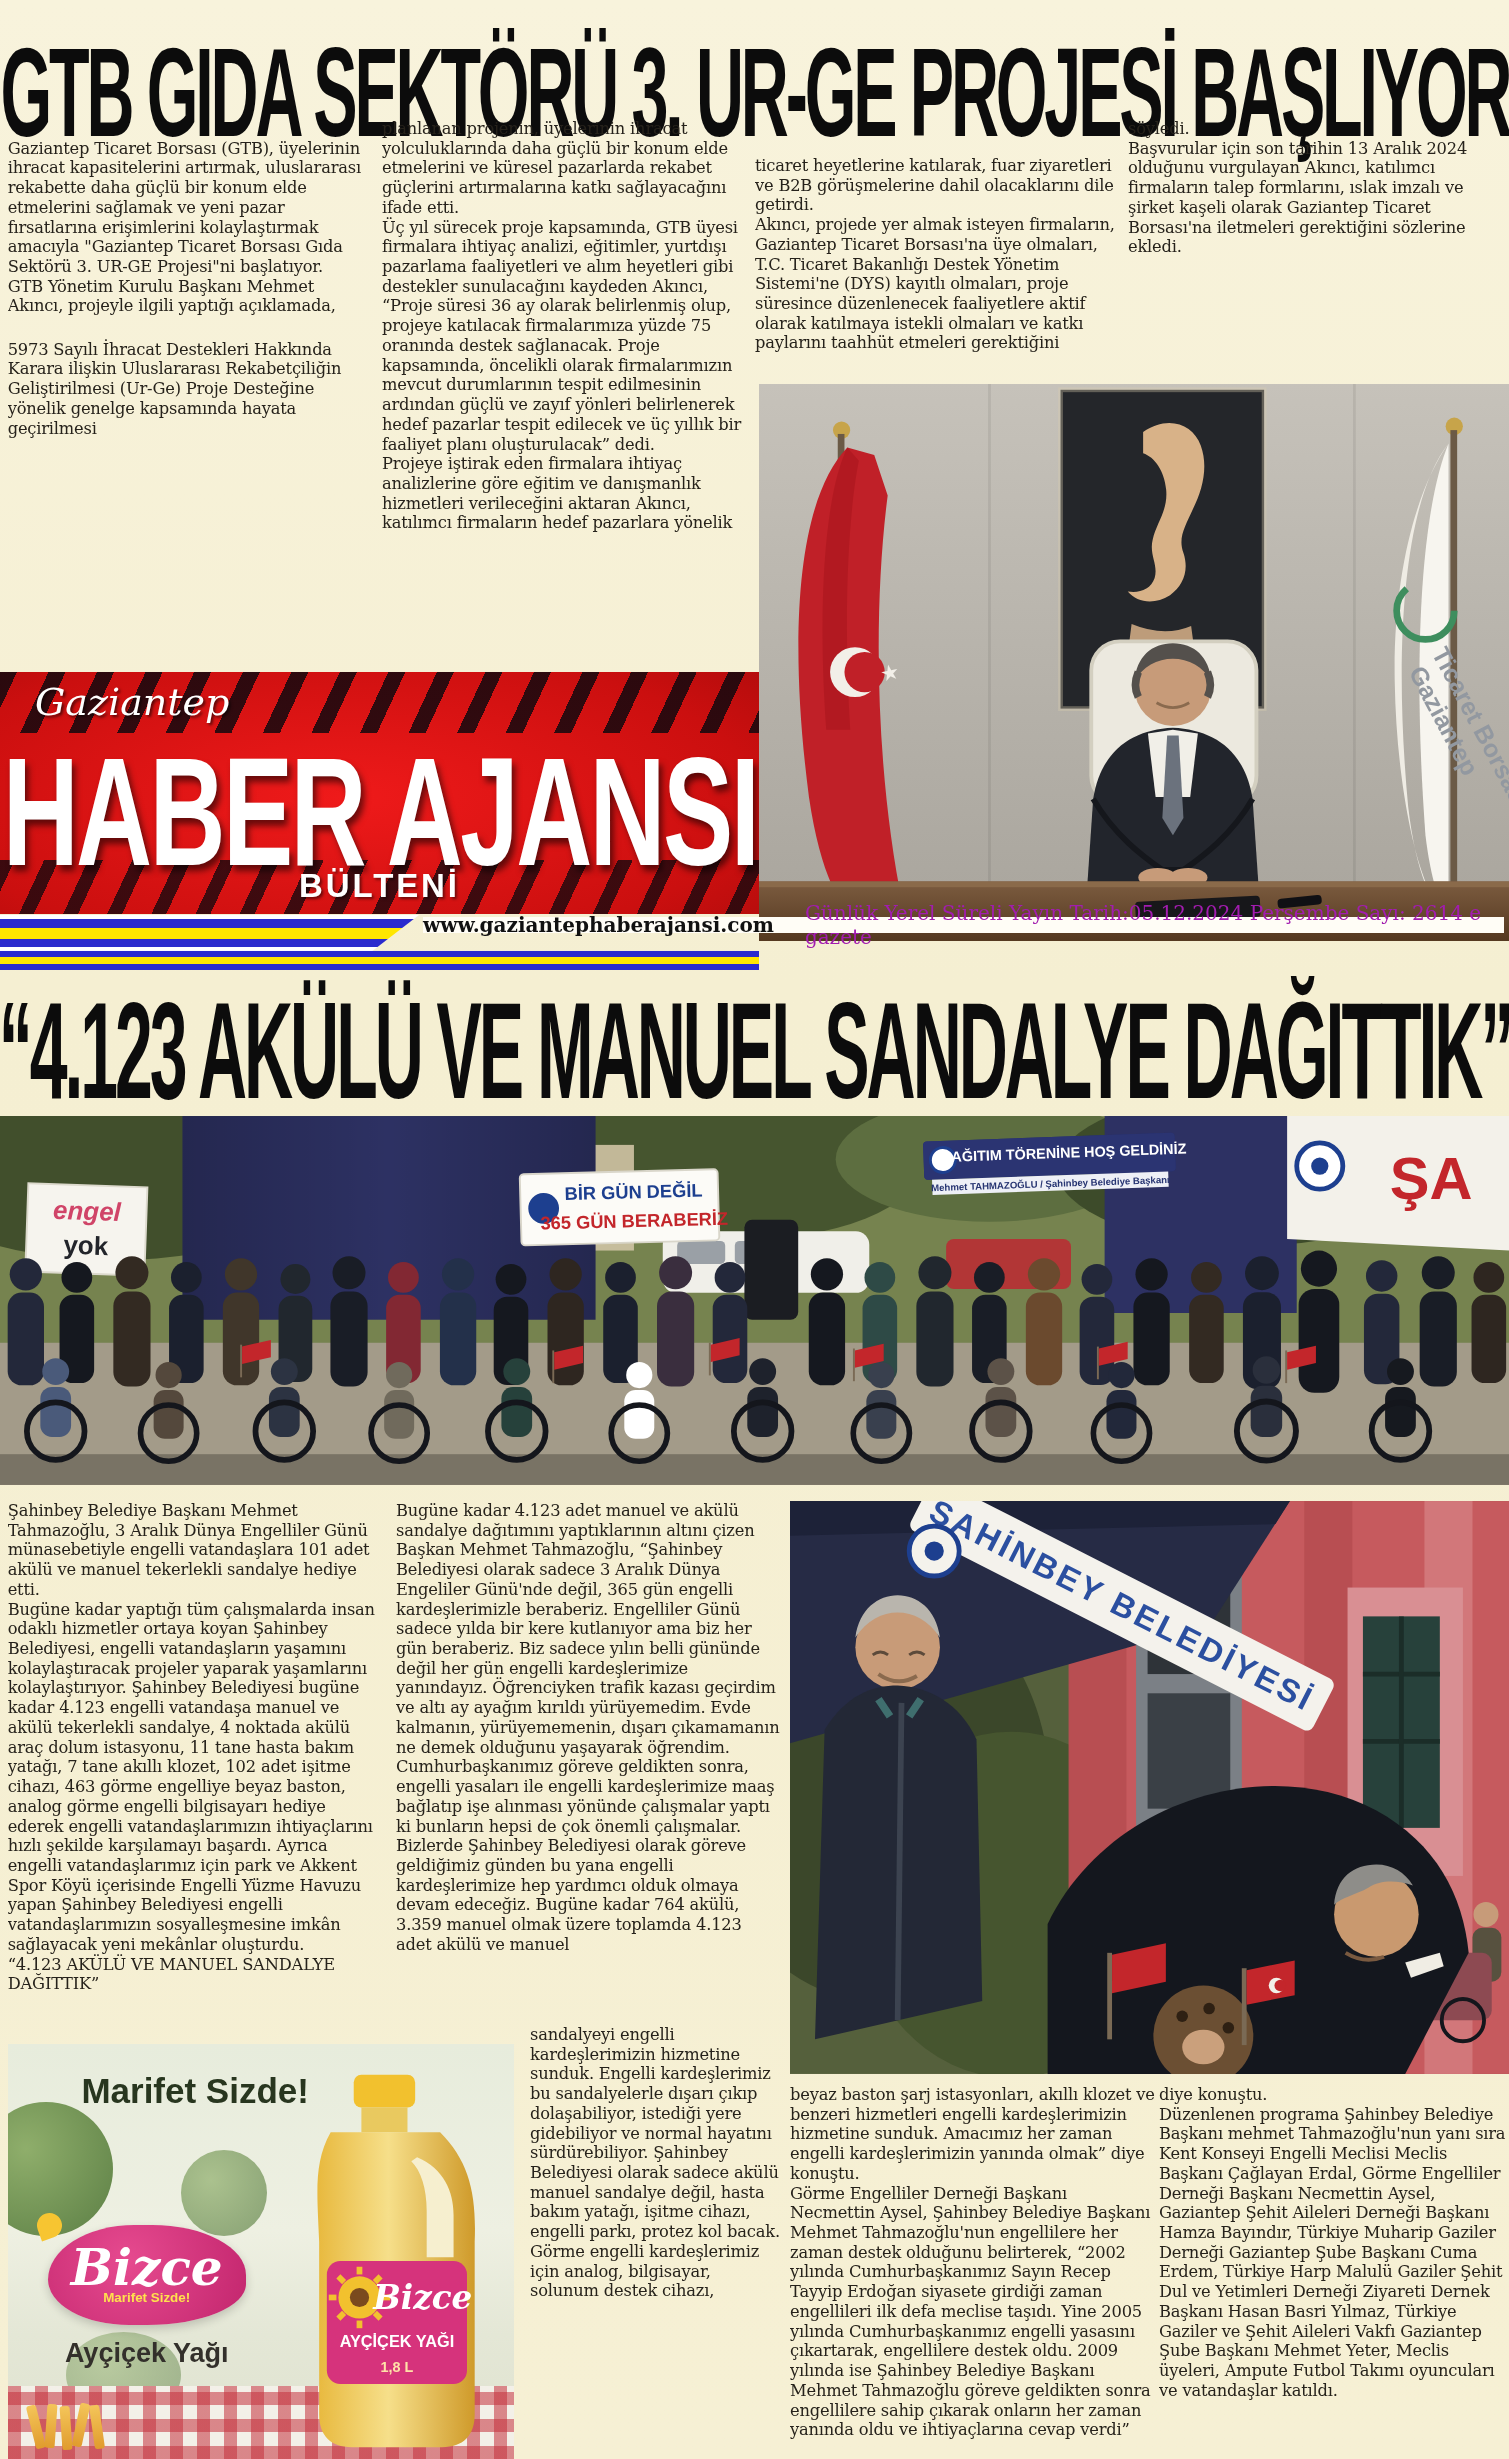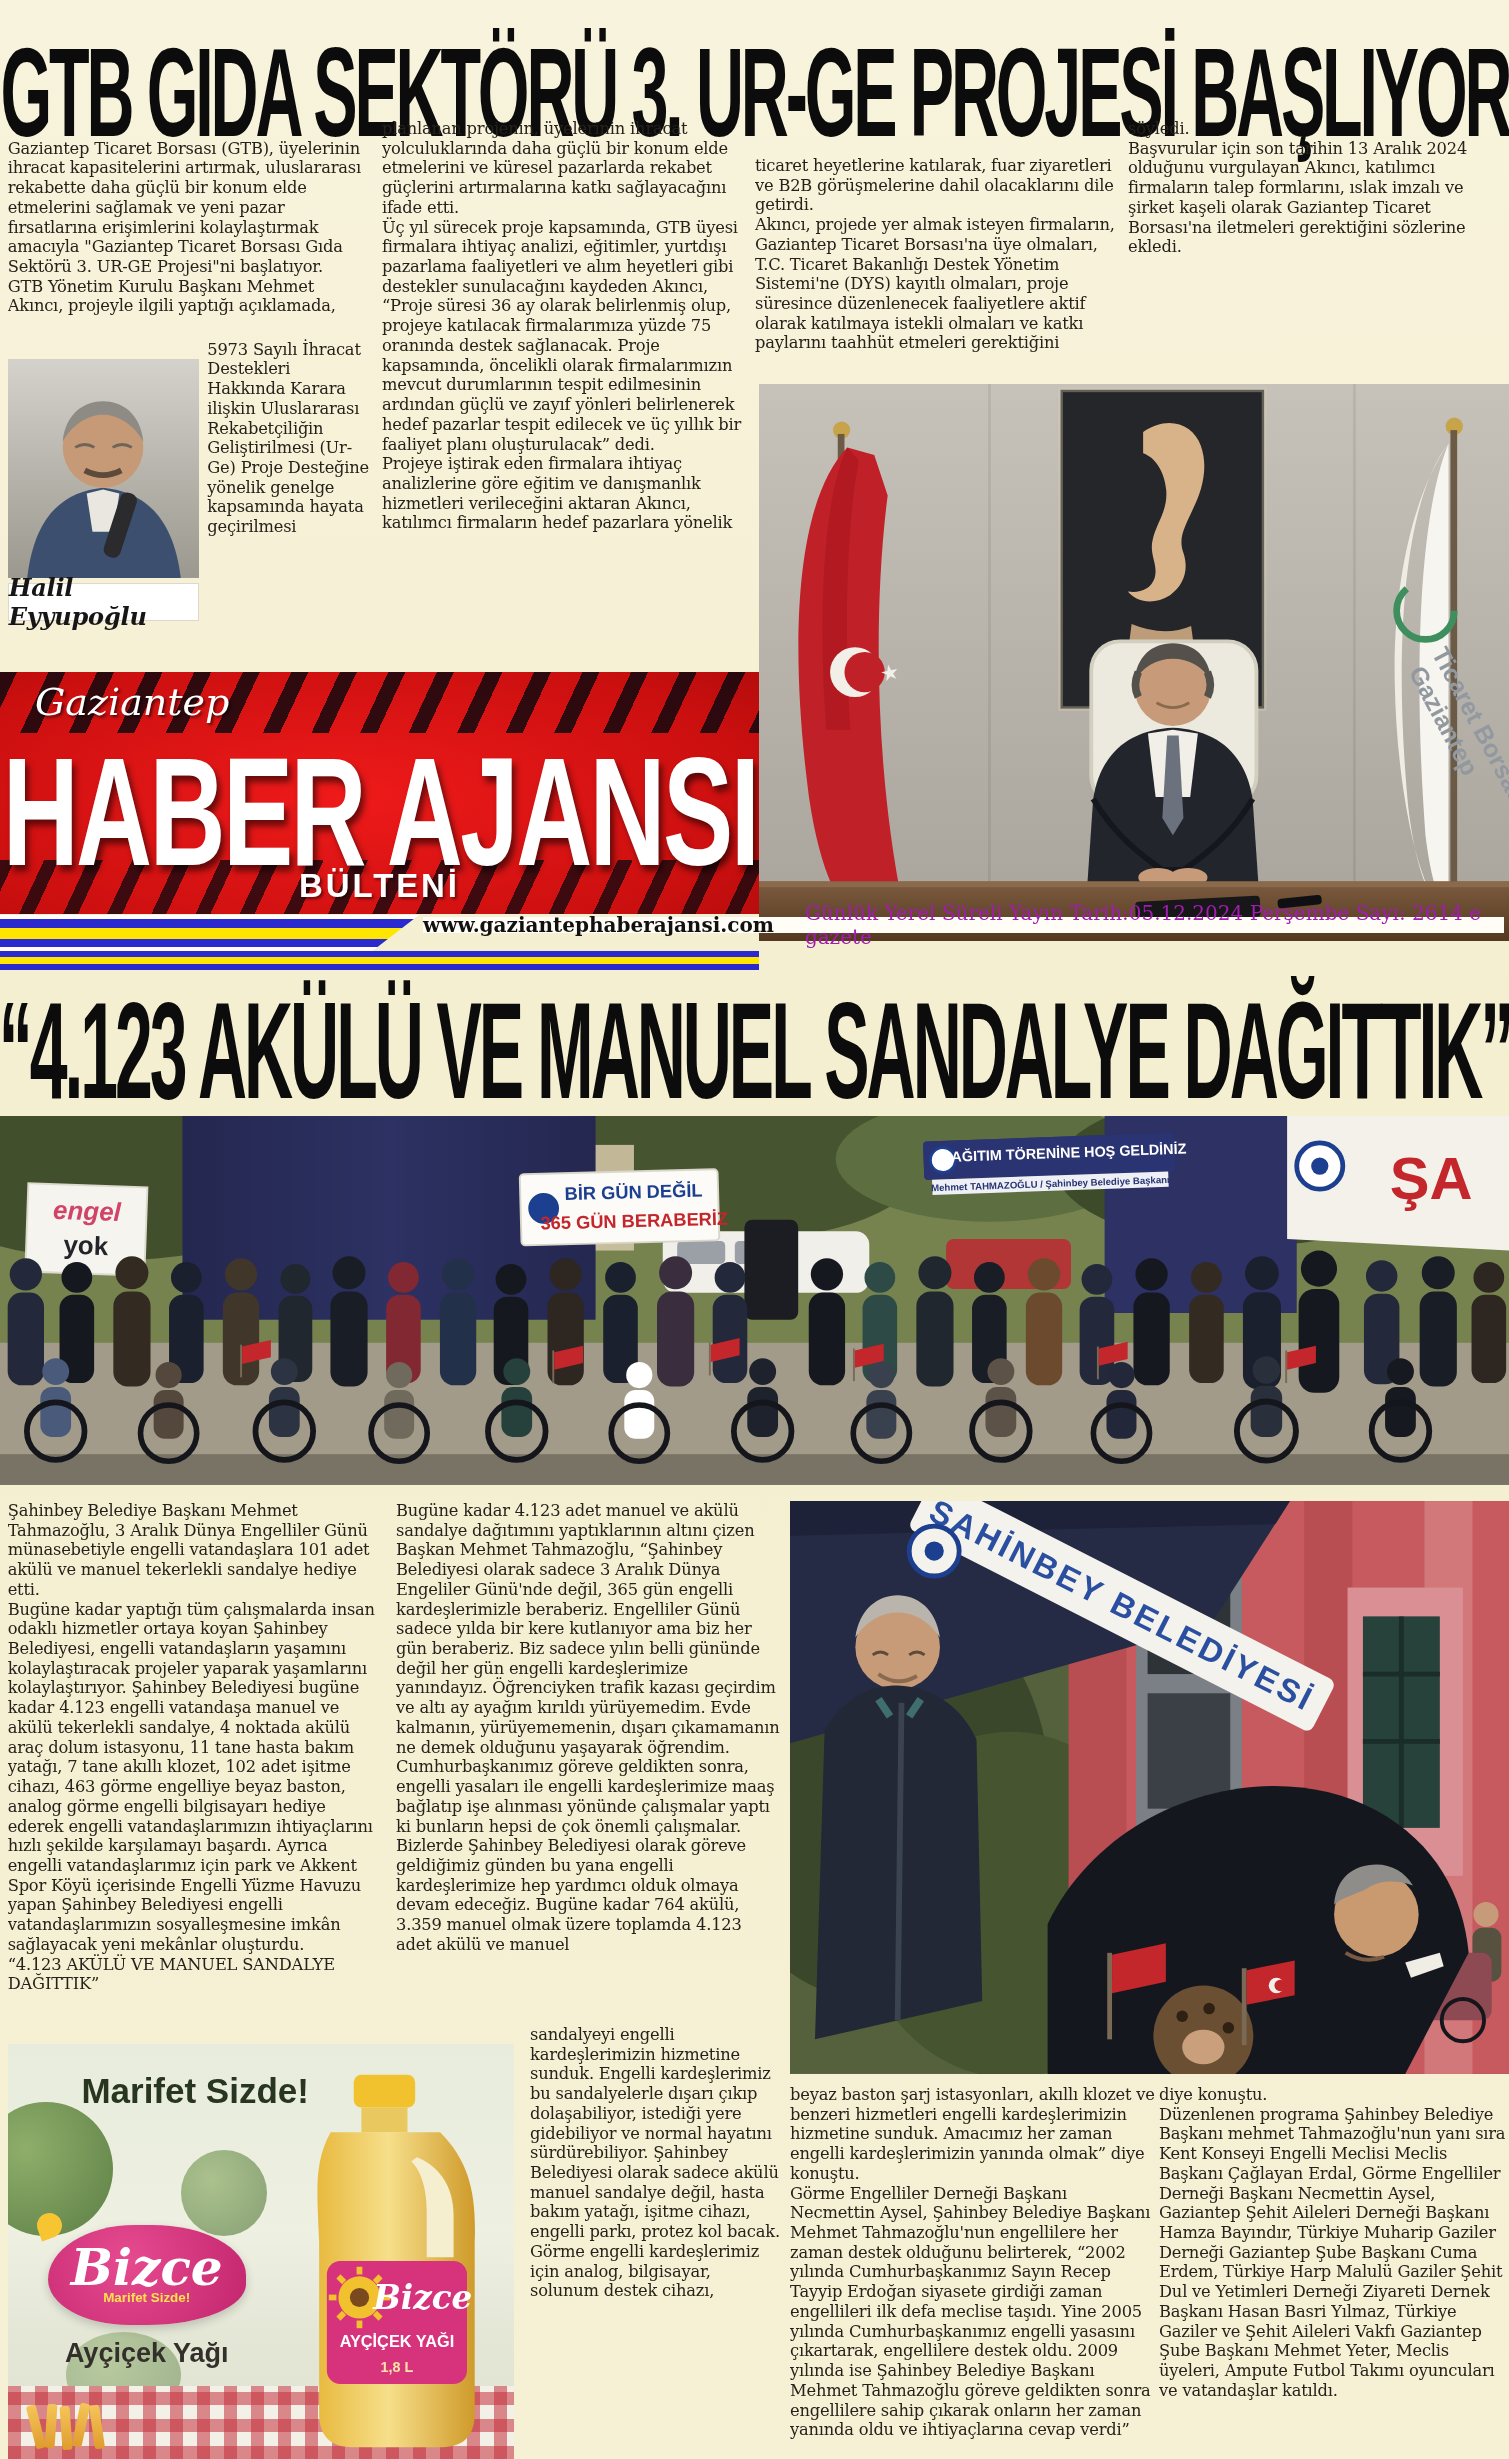--- a/index.html
+++ b/index.html
@@ -95,40 +95,20 @@
 <div class="page" data-name="newspaper-page">
 
   <div id="h1wrap" class="bigHeadWrap" data-name="top-headline-band">
     <div class="bigHead" data-name="top-headline">GTB GIDA SEKTÖRÜ 3. UR-GE PROJESİ BAŞLIYOR</div>
   </div>
 
   <div id="tcol1" class="coltext" data-name="top-article-column-1">
     <div class="lead" data-name="top-article-col1-text">Gaziantep Ticaret Borsası (GTB), üyelerinin ihracat kapasitelerini artırmak, uluslararası rekabette daha güçlü bir konum elde etmelerini sağlamak ve yeni pazar fırsatlarına erişimlerini kolaylaştırmak amacıyla "Gaziantep Ticaret Borsası Gıda Sektörü 3. UR-GE Projesi"ni başlatıyor.
 GTB Yönetim Kurulu Başkanı Mehmet Akıncı, projeyle ilgili yaptığı açıklamada,</div>
     <div class="photoRow" data-name="portrait-photo-row">
-      <div class="halilBox" data-name="portrait-photo-block">
-        <svg width="191" height="219" viewBox="0 0 199 228" data-name="speaker-portrait-photo">
-          <rect width="199" height="228" fill="#b9b6ae"></rect>
-          <rect width="199" height="228" fill="url(#halilbg)"></rect>
-          <defs>
-            <linearGradient id="halilbg" x1="0" y1="0" x2="0" y2="1">
-              <stop offset="0" stop-color="#d4d2cb"></stop>
-                <stop offset="1" stop-color="#9b988f"></stop>
-            </linearGradient>
-          </defs>
-          <path d="M20,228 C28,160 60,138 99,134 C140,138 172,162 180,228 Z" fill="#3d4f6e" data-name="suit-shape"></path>
-          <path d="M82,140 L99,136 L116,140 L110,180 L88,180 Z" fill="#e9e7df"></path>
-          <circle cx="99" cy="92" r="42" fill="#c69a76" data-name="face-shape"></circle>
-          <path d="M57,86 C60,56 80,44 99,44 C118,44 138,56 141,86 C130,66 112,58 99,58 C86,58 68,66 57,86 Z" fill="#8e8b84"></path>
-          <path d="M70,92 q10,-6 20,0 M109,92 q10,-6 20,0" stroke="#6e6459" stroke-width="3" fill="none"></path>
-          <path d="M80,116 q19,10 38,0" stroke="#5c4a3a" stroke-width="6" fill="none" data-name="mustache"></path>
-          <rect x="108" y="138" width="18" height="70" rx="8" transform="rotate(18 117 173)" fill="#2b2b2e" data-name="microphone-icon"></rect>
-        </svg>
-        <div class="halilCaption" data-name="portrait-caption">Halil Eyyupoğlu</div>
-      </div>
       <div class="sideText" data-name="top-article-col1-side-text">5973 Sayılı İhracat Destekleri Hakkında Karara ilişkin Uluslararası Rekabetçiliğin Geliştirilmesi (Ur-Ge) Proje Desteğine yönelik genelge kapsamında hayata geçirilmesi</div>
     </div>
   </div>
   <div id="tcol2" class="coltext" data-name="top-article-column-2">planlanan projenin, üyelerinin ihracat yolculuklarında daha güçlü bir konum elde etmelerini ve küresel pazarlarda rekabet güçlerini artırmalarına katkı sağlayacağını ifade etti.
 Üç yıl sürecek proje kapsamında, GTB üyesi firmalara ihtiyaç analizi, eğitimler, yurtdışı pazarlama faaliyetleri ve alım heyetleri gibi destekler sunulacağını kaydeden Akıncı, “Proje süresi 36 ay olarak belirlenmiş olup, projeye katılacak firmalarımıza yüzde 75 oranında destek sağlanacak. Proje kapsamında, öncelikli olarak firmalarımızın mevcut durumlarının tespit edilmesinin ardından güçlü ve zayıf yönleri belirlenerek hedef pazarlar tespit edilecek ve üç yıllık bir faaliyet planı oluşturulacak” dedi.
 Projeye iştirak eden firmalara ihtiyaç analizlerine göre eğitim ve danışmanlık hizmetleri verileceğini aktaran Akıncı, katılımcı firmaların hedef pazarlara yönelik</div>
   <div id="tcol3" class="coltext" data-name="top-article-column-3">ticaret heyetlerine katılarak, fuar ziyaretleri ve B2B görüşmelerine dahil olacaklarını dile getirdi.
 Akıncı, projede yer almak isteyen firmaların, Gaziantep Ticaret Borsası'na üye olmaları, T.C. Ticaret Bakanlığı Destek Yönetim Sistemi'ne (DYS) kayıtlı olmaları, proje süresince düzenlenecek faaliyetlere aktif olarak katılmaya istekli olmaları ve katkı paylarını taahhüt etmeleri gerektiğini</div>
   <div id="tcol4" class="coltext" data-name="top-article-column-4">söyledi.
 Başvurular için son tarihin 13 Aralık 2024 olduğunu vurgulayan Akıncı, katılımcı firmaların talep formlarını, ıslak imzalı ve şirket kaşeli olarak Gaziantep Ticaret Borsası'na iletmeleri gerektiğini sözlerine ekledi.</div>

